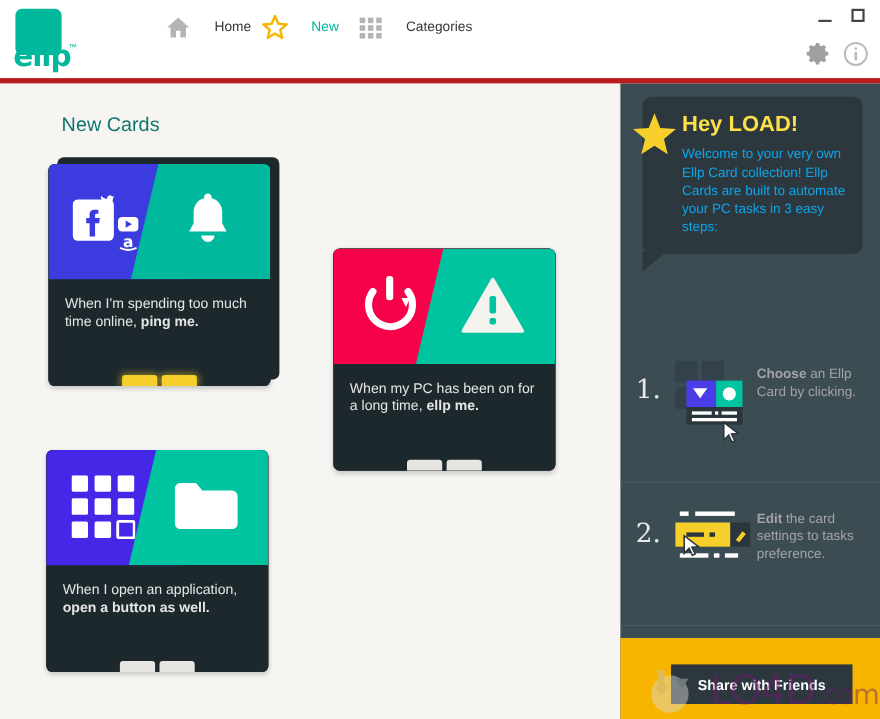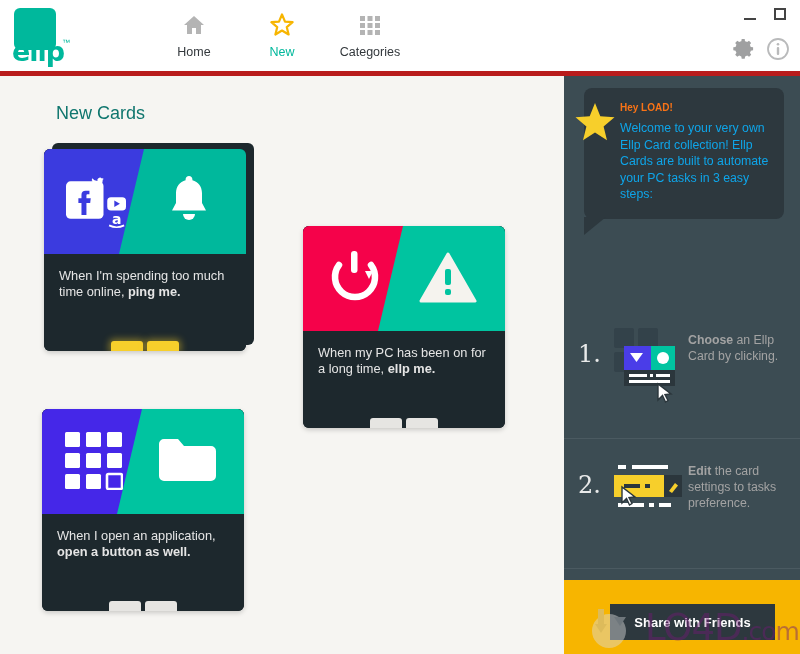--- a/index.html
+++ b/index.html
@@ -45,22 +45,22 @@
     font-size: 8px; color: #00b89c;
   }
 
   .nav {
     position: absolute; left: 150px; top: 12px;
     display: flex;
     gap: 0px;
   }
   .nav-item {
     width: 88px;
-    display: flex; flex-direction: column;
-    align-items: center; gap: 9px;
+    display: flex; flex-direction: row;
+    align-items: center; gap: 21px;
     cursor: pointer;
   }
   .nav-label {
     font-size: 12.5px;
     color: #33383c;
   }
   .nav-item.active .nav-label { color: #00b89c; }
   .nav-ico { height: 24px; display: flex; align-items: flex-end; }
   .nav-ico svg { display: block; }
 
@@ -173,21 +173,21 @@
   }
   .bubble:after {
     content: "";
     position: absolute; left: 0px; bottom: -16px;
     width: 0; height: 0;
     border-left: 0 solid transparent;
     border-right: 22px solid transparent;
     border-top: 18px solid #2d383e;
   }
   .bubble-title {
-    color: #f97316; font-size: 10px; font-weight: bold;
+    color: #fde047; font-size: 20px; font-weight: bold;
     margin-bottom: 7px;
   }
   .bubble-text {
     color: #0ea5e9; font-size: 12.3px; line-height: 16.5px;
   }
   .star {
     position: absolute; left: 10px; top: 26px;
     z-index: 5;
   }
 

